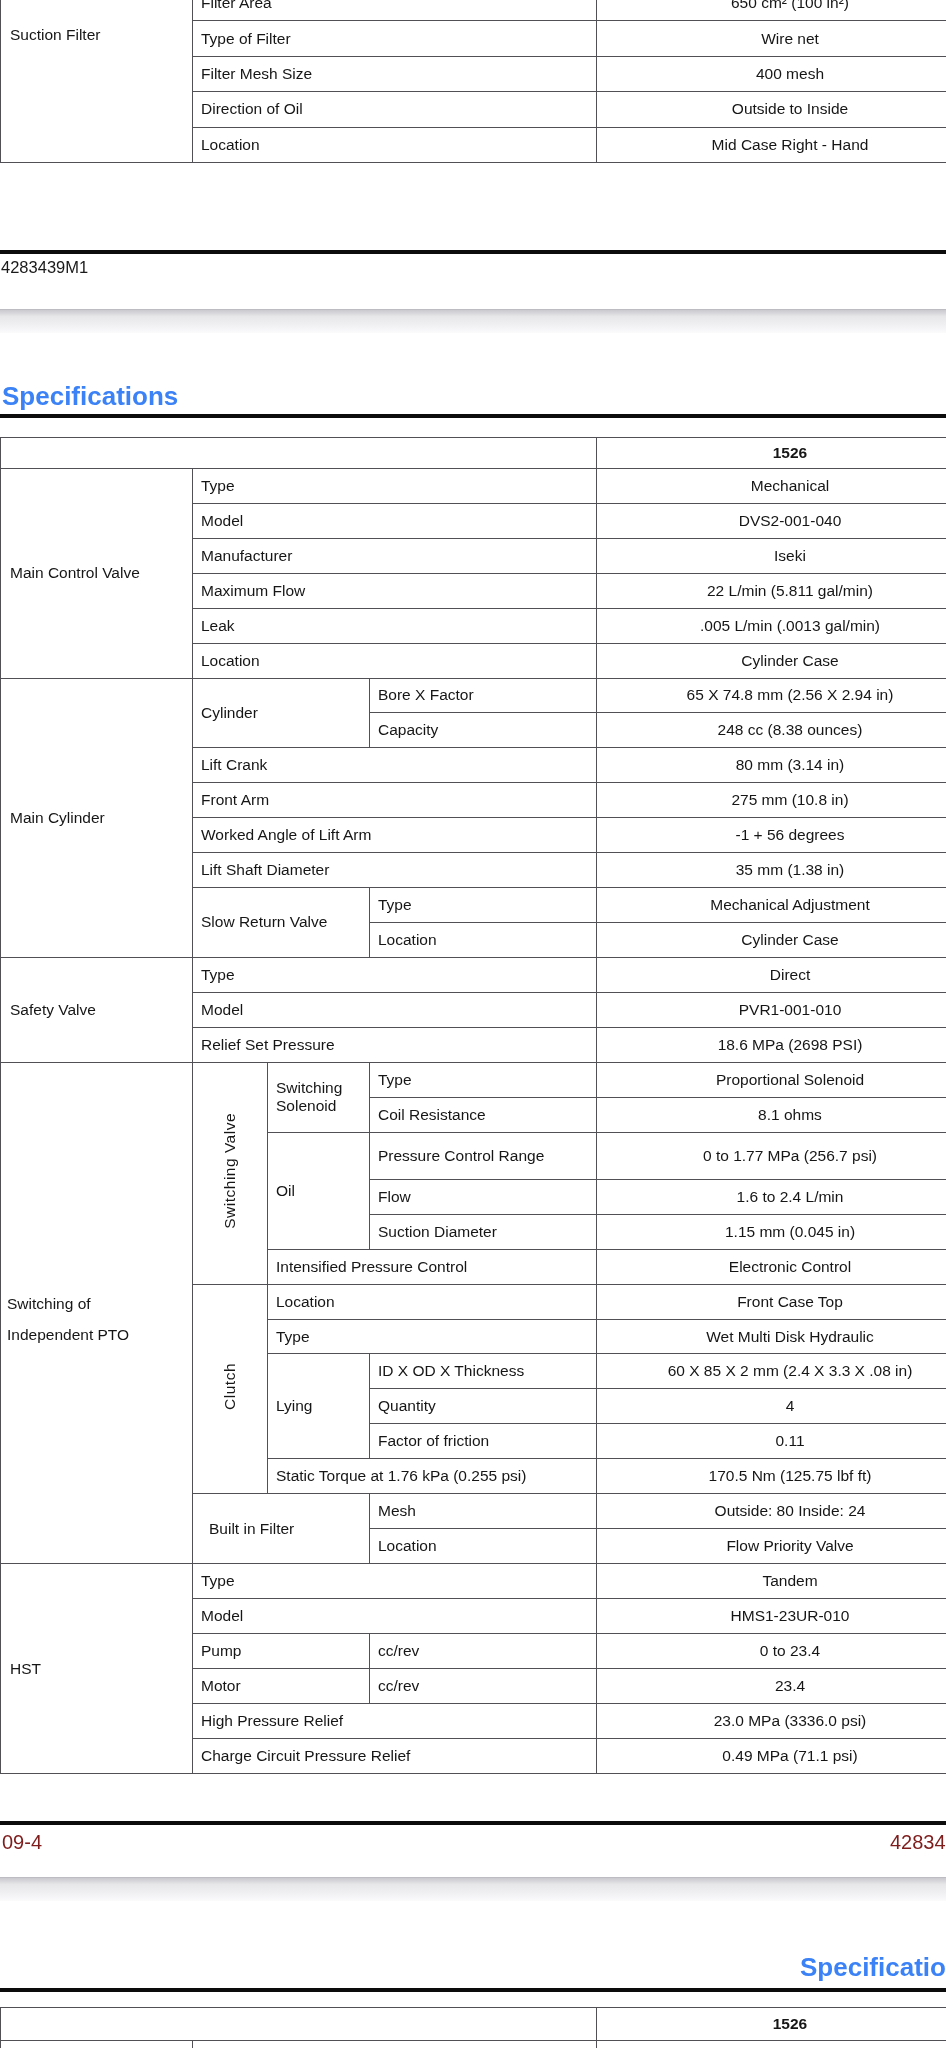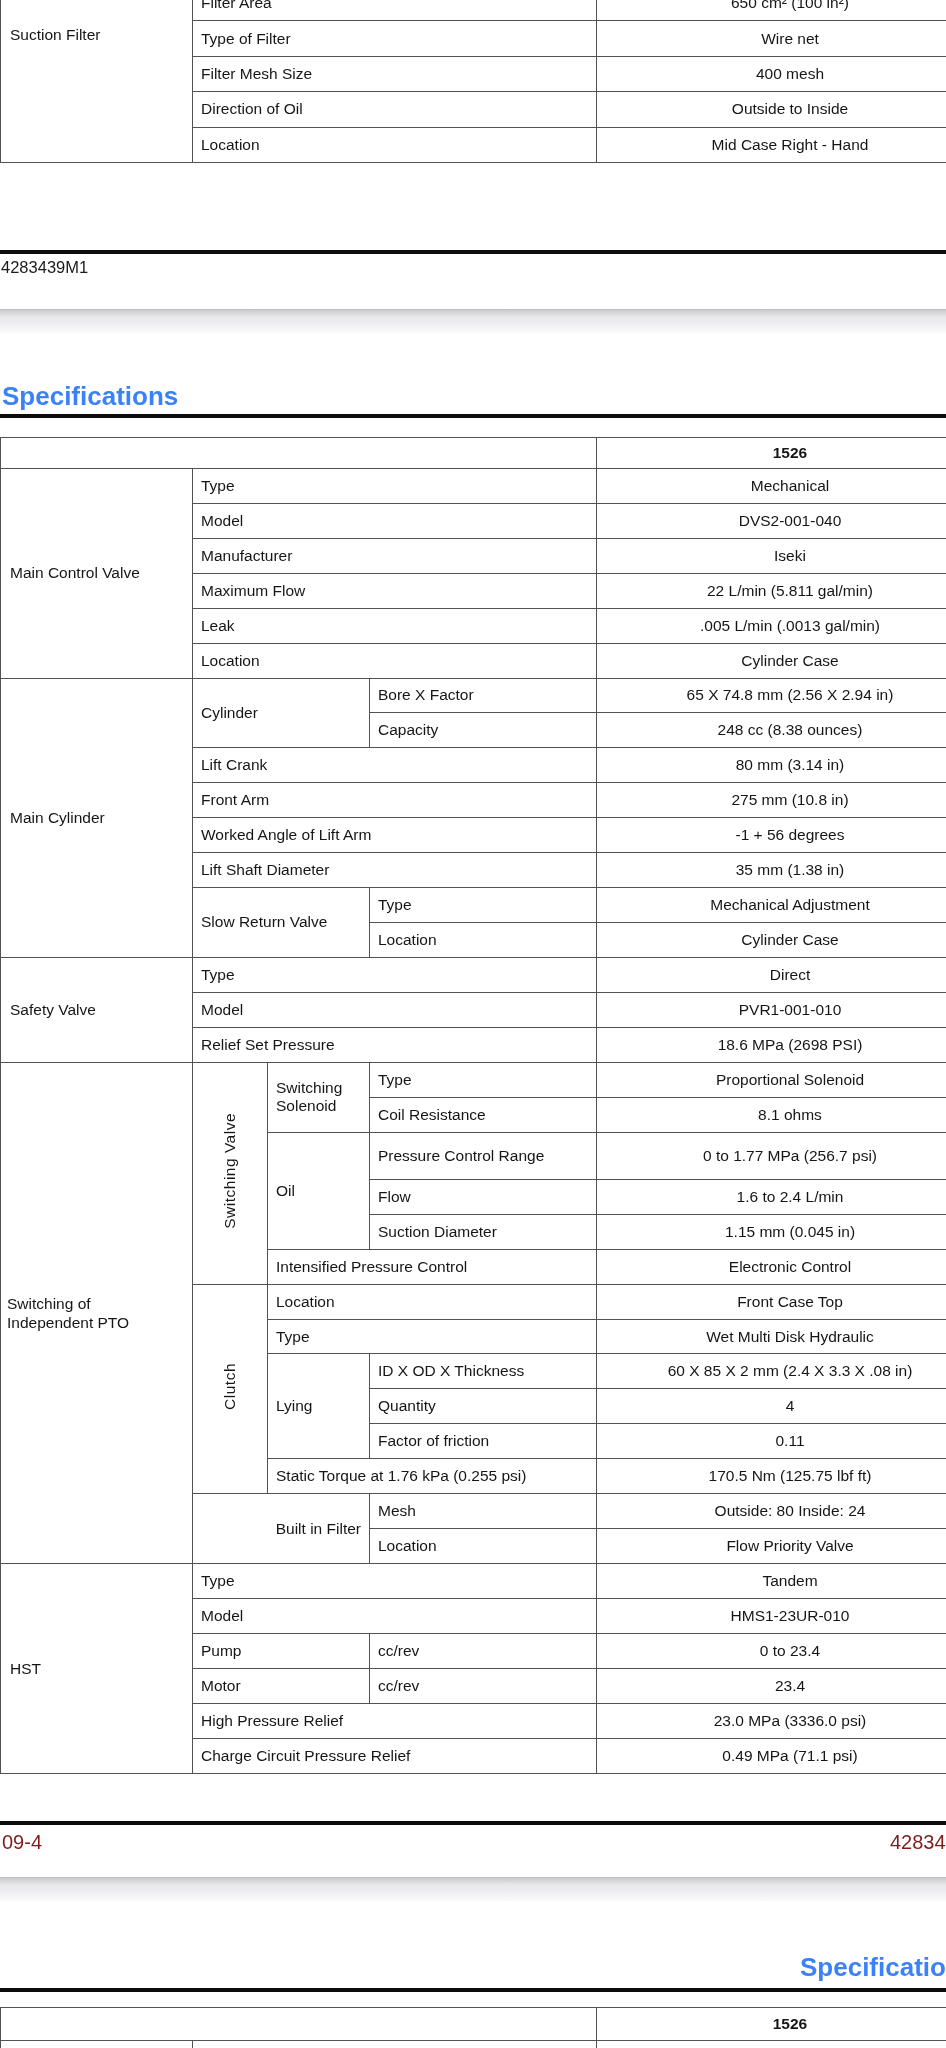--- a/index.html
+++ b/index.html
@@ -11,29 +11,29 @@
   table{border-collapse:collapse;table-layout:fixed;}
   td{
     border:1px solid #505055;
     font-size:15.5px;color:#161616;
     padding:0 8px;overflow:hidden;
     background:#fff;
   }
   td.lbl{text-align:left;}
   td.val{text-align:center;}
   td.grp{text-align:left;vertical-align:middle;padding-left:9px;}
-  td.ctr{text-align:right;vertical-align:middle;padding-left:16px;}
+  td.ctr{text-align:left;vertical-align:middle;padding-left:16px;}
   td.bold{font-weight:bold;}
   td.vcell{text-align:center;vertical-align:middle;padding:0;}
   .vtext{
     display:inline-block;
     writing-mode:vertical-rl;transform:rotate(180deg);
     white-space:nowrap;letter-spacing:.5px;font-size:15.5px;
   }
-  .grp2line div{line-height:19px;}
+  .grp2line div{line-height:19px;margin-top:12px;}
   
   .rule{position:absolute;left:0;width:946px;height:4px;background:#0c0c0c;}
   .graybar{
     position:absolute;left:0;width:946px;height:23px;
     background:linear-gradient(180deg,#c9c9ce 0%,#e7e7ea 28%,#f0f0f3 65%,#fbfbfc 100%);
     border-top:1px solid #bcbcc2;
   }
   .heading{position:absolute;font-size:26px;font-weight:bold;color:#3b82f6;white-space:nowrap;}
   .stamp{position:absolute;font-size:16.5px;color:#1a1a1a;white-space:nowrap;}
   .footertext{position:absolute;font-size:20px;color:#7f1d1d;white-space:nowrap;}

